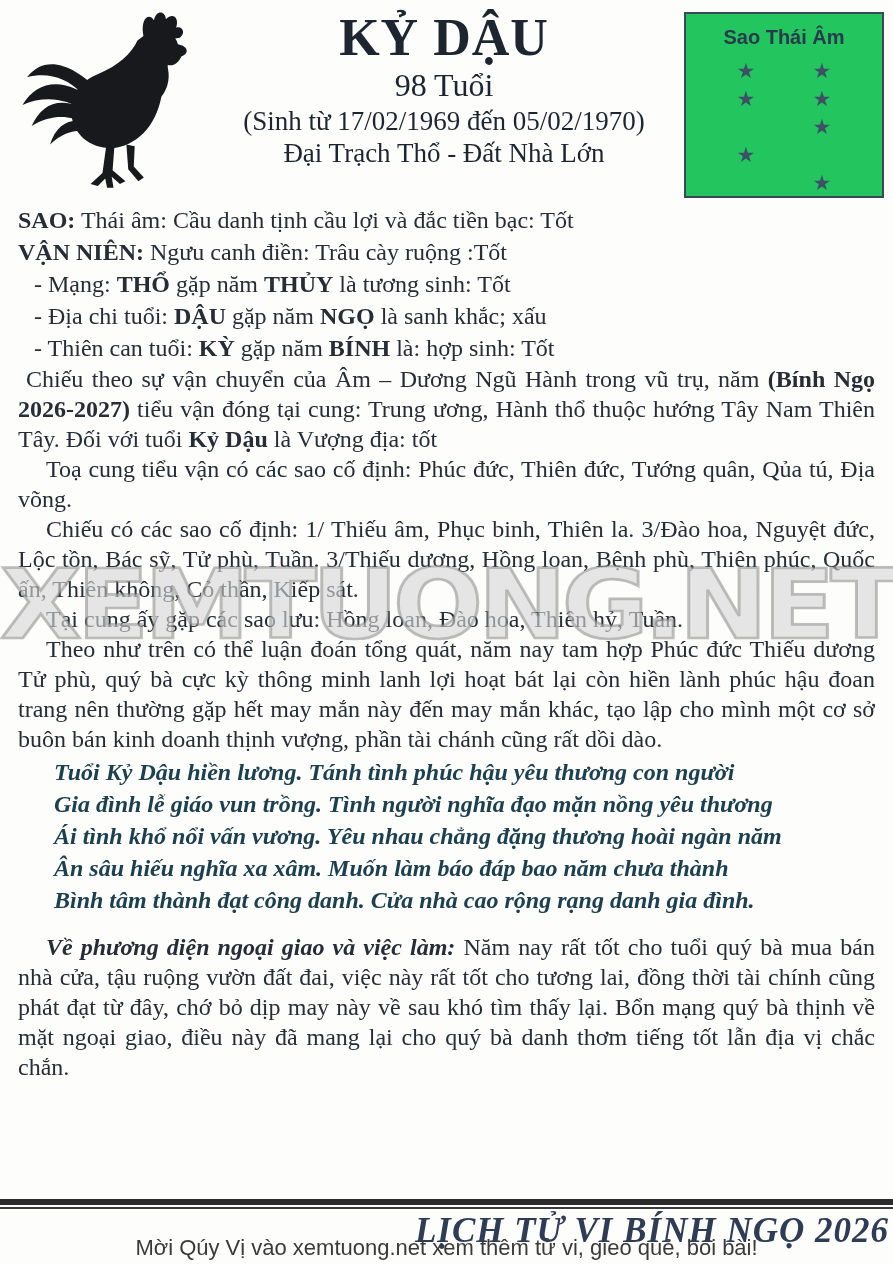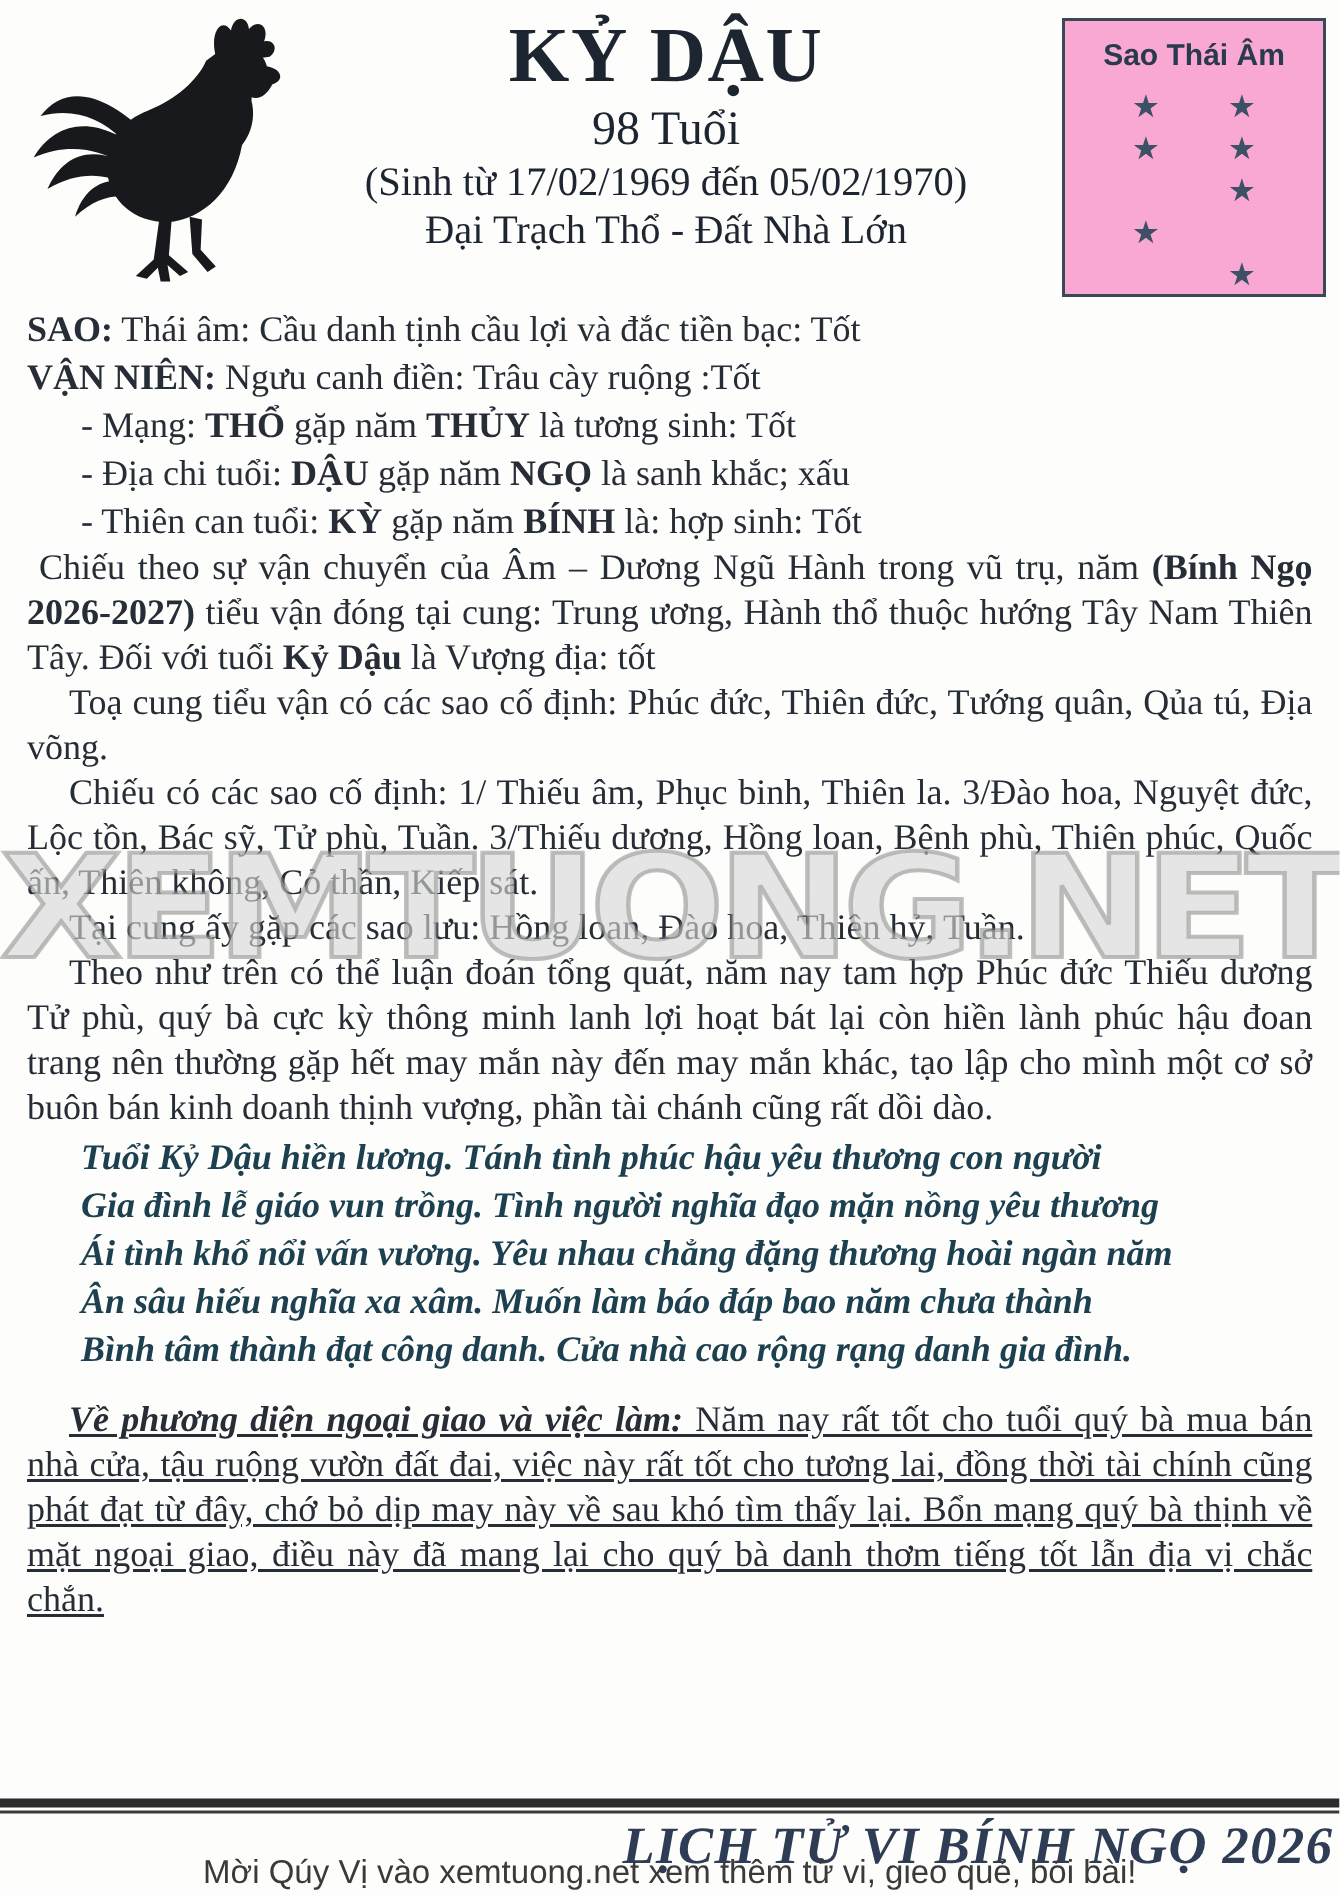--- a/index.html
+++ b/index.html
@@ -10,42 +10,42 @@
   }
   .page{position:absolute;inset:0;}
   
   .header{position:relative;height:200px;}
   .rooster{position:absolute;left:16px;top:6px;width:184px;height:196px;}
   .title-block{position:absolute;left:195px;right:200px;top:10px;text-align:center;color:#1d2531;}
   .main-title{font-size:52px;font-weight:bold;line-height:56px;letter-spacing:1px;}
   .age-line{font-size:32px;line-height:39px;}
   .sub-line{font-size:27px;line-height:32px;}
   .star-box{
-    position:absolute;right:9px;top:12px;width:176px;height:186px;
-    border:2px solid #3b4856;background:#f9a8d4;box-sizing:border-box;
+    position:absolute;right:9px;top:12px;width:200px;height:186px;
+    border:2px solid #3b4856;background:#22c55e;box-sizing:border-box;
     font-family:"Liberation Sans", sans-serif;
   }
   .star-box-title{text-align:center;font-weight:bold;font-size:20px;color:#2a3a4d;margin-top:12px;}
   .star-grid{
     display:grid;grid-template-columns:1fr 1fr;grid-auto-rows:28px;
     justify-items:center;align-items:center;margin-top:8px;padding:0 22px;
     font-size:21px;color:#3e5066;
   }
   
   .doc{position:absolute;left:18px;right:18px;top:204px;height:994px;overflow:hidden;}
   .info-line{font-size:24px;line-height:32px;white-space:nowrap;}
   .info-label{font-weight:bold;}
-  .dash-line{margin-left:36px;}
+  .dash-line{margin-left:16px;}
   .b{font-weight:bold;}
   p.para{margin:0;text-align:justify;font-size:24px;line-height:30px;}
   .indent1{text-indent:28px;}
   .indent0{text-indent:8px;}
   .poem{margin:2px 0 16px 36px;color:#1d4050;}
   .poem-line{font-weight:bold;font-style:italic;font-size:24px;line-height:32px;white-space:nowrap;}
-  .final-para{margin-top:10px;line-height:29px;text-decoration:underline;}
+  .final-para{margin-top:10px;line-height:29px;}
   .final-lead{font-weight:bold;font-style:italic;}
   
   .watermark{
     position:absolute;left:0;top:556px;width:893px;text-align:center;z-index:6;
     font-family:"DejaVu Sans", sans-serif;font-weight:800;
     font-size:106px;letter-spacing:-5px;line-height:110px;white-space:nowrap;
     color:rgba(255,255,255,0.42);
     -webkit-text-stroke:3px rgba(122,122,122,0.45);
     text-shadow:0 0 2px rgba(130,130,130,0.35);
     transform:scaleY(0.9);transform-origin:center top;

